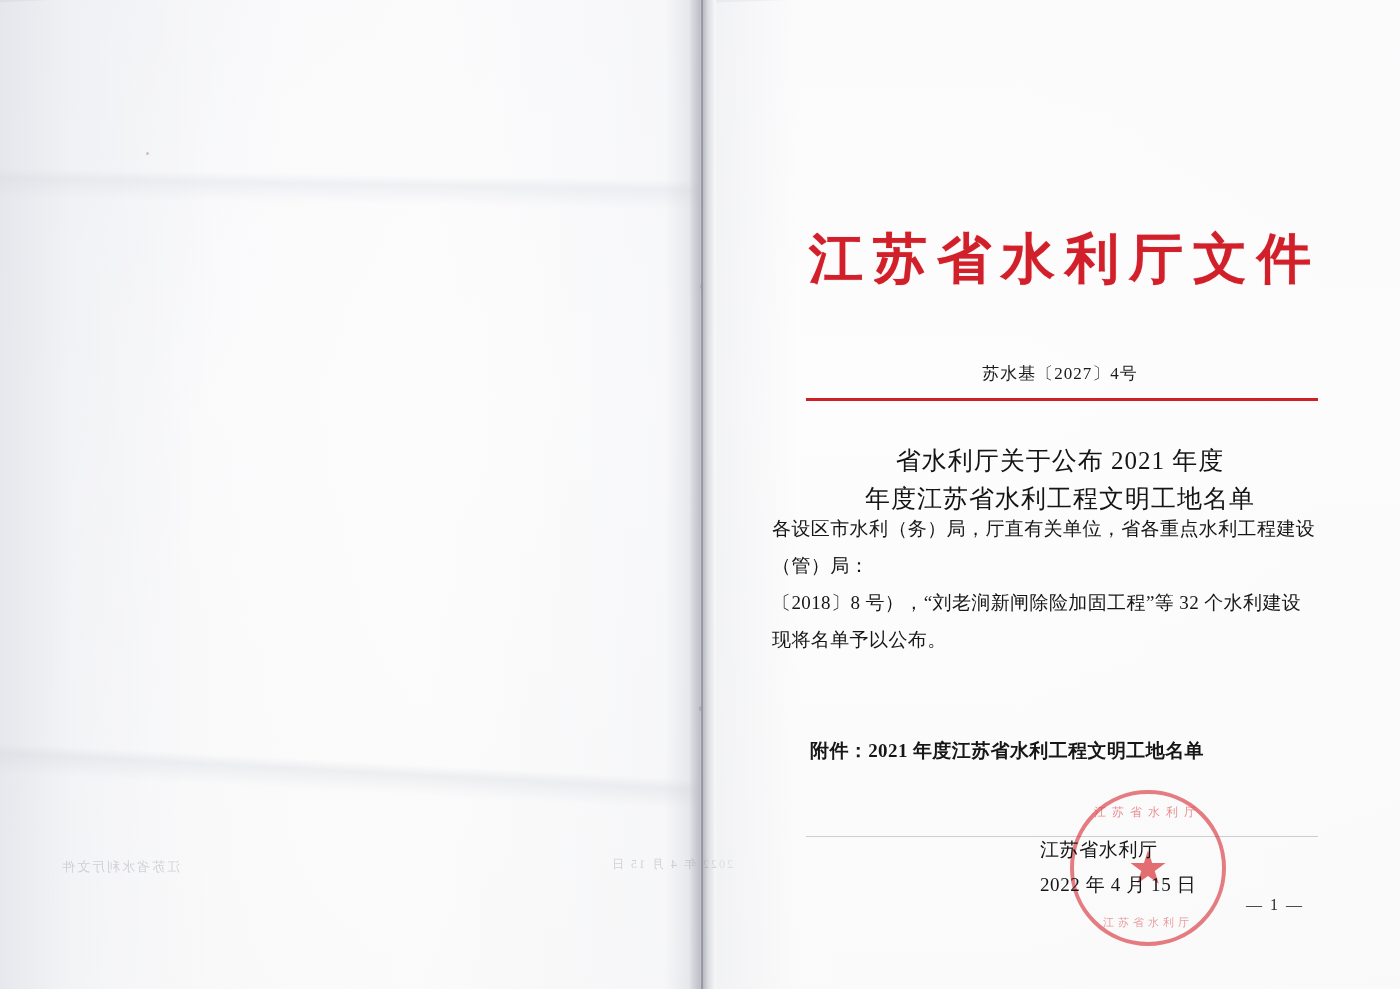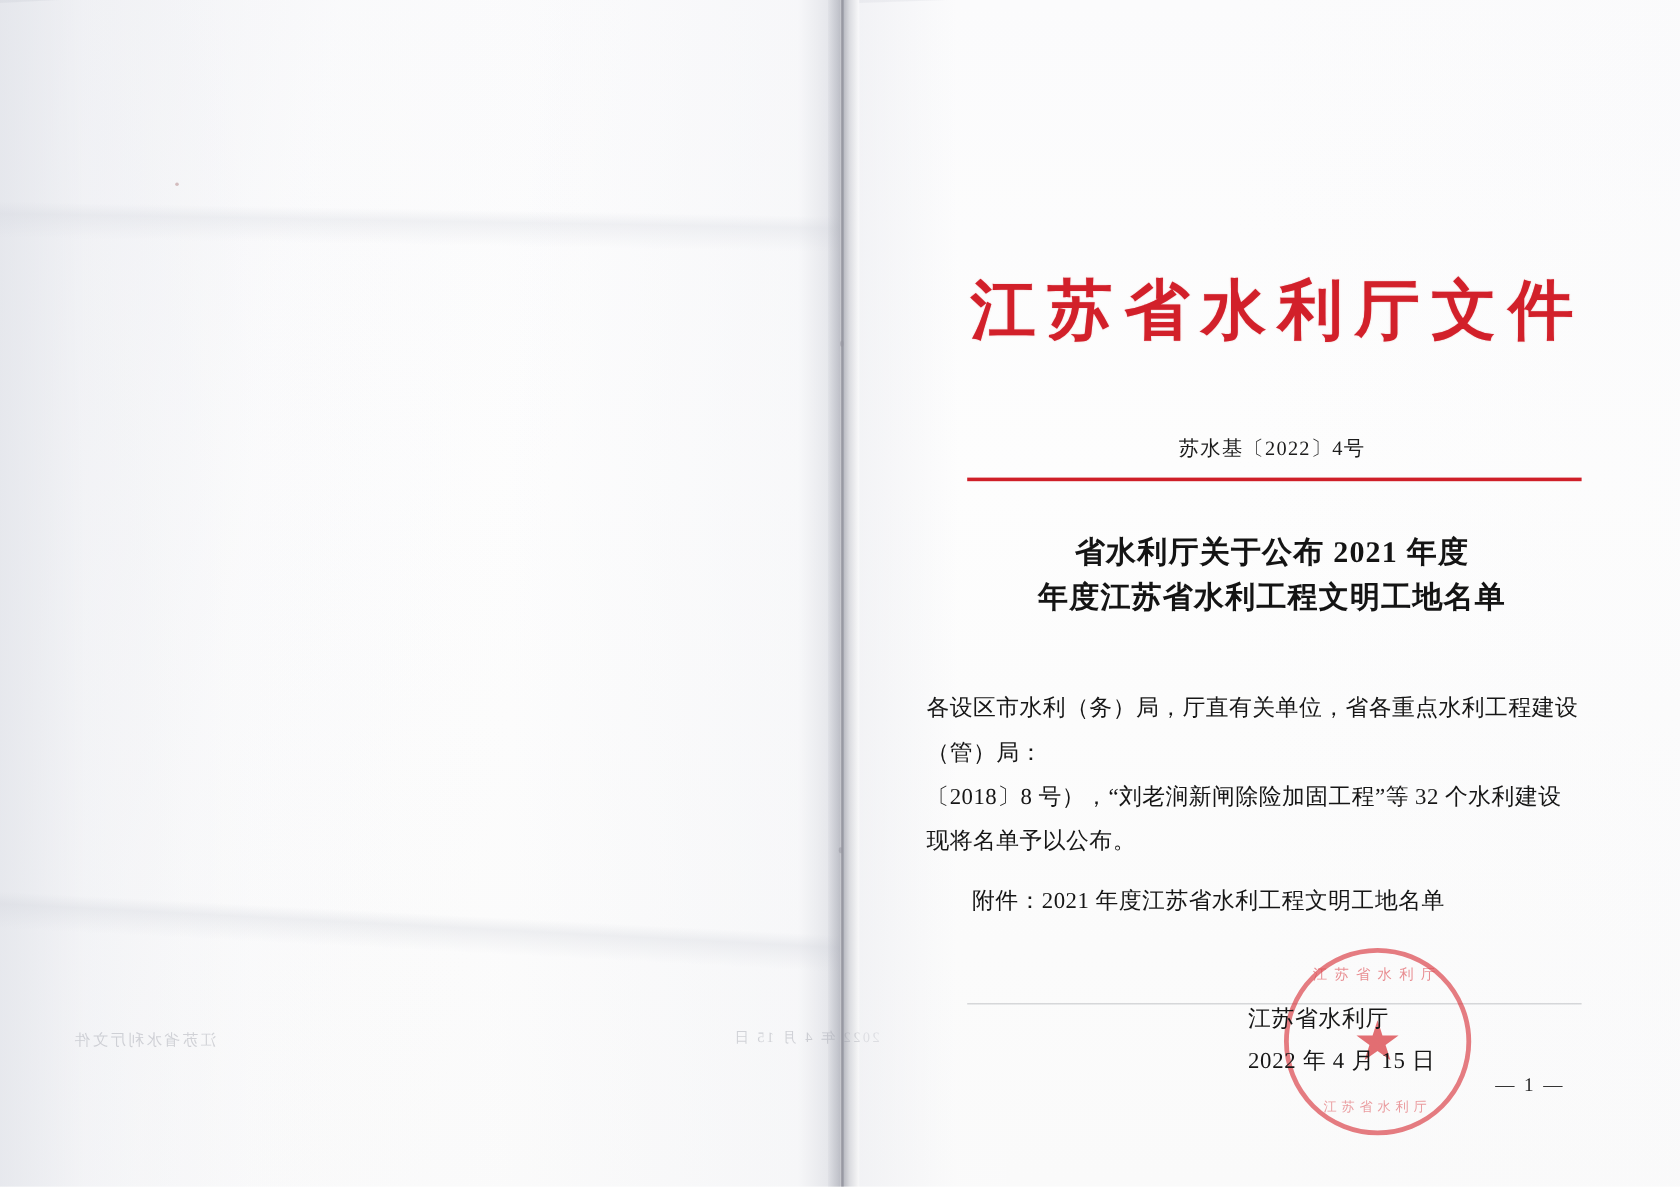--- a/index.html
+++ b/index.html
@@ -118,46 +118,47 @@
     width: 512px; height: 3px;
     background: #cf1f28;
   }
 
   .title {
     position: absolute;
     left: 0; top: 442px;
     width: 600px;
     text-align: center;
     font-size: 25px;
-    font-weight: 700;
+    font-weight: 400;
     line-height: 1.52;
     color: #141414;
     letter-spacing: 1px;
   }
 
   .body {
     position: absolute;
-    left: 12px; top: 572px;
+    left: 12px; top: 510px;
     width: 576px;
     font-size: 19px;
     line-height: 1.95;
     color: #161616;
     letter-spacing: 0.4px;
   }
   .body p { margin: 0; }
   .indent { text-indent: 2em; }
 
   .attachment {
     position: absolute;
     left: 12px; top: 738px;
     width: 576px;
     font-size: 19px;
     color: #161616;
     text-indent: 2em;
     letter-spacing: 0.4px;
+    font-weight: bold;
   }
 
   .signature {
     position: absolute;
     left: 280px; top: 832px;
     width: 300px;
     font-size: 19px;
     line-height: 1.85;
     color: #161616;
     letter-spacing: 0.6px;
@@ -236,21 +237,21 @@
   <div class="page-right"></div>
 
   <div class="speck" style="left:146px; top:152px; width:3px; height:3px;"></div>
   <div class="speck" style="left:700px; top:284px; width:3px; height:5px; background:rgba(150,150,160,0.5);"></div>
   <div class="speck" style="left:699px; top:706px; width:3px; height:5px; background:rgba(150,150,160,0.5);"></div>
 
   <div class="doc">
 
     <div class="masthead">江苏省水利厅文件</div>
 
-    <div class="doc-number">苏水基〔2022〕4号</div>
+    <div class="doc-number">苏水基〔2027〕4号</div>
 
     <div class="red-rule"></div>
 
     <div class="title">
       <div>省水利厅关于公布 2021 年度</div>
       <div>年度江苏省水利工程文明工地名单</div>
     </div>
 
     <div class="body">
       <p>各设区市水利（务）局，厅直有关单位，省各重点水利工程建设</p>

